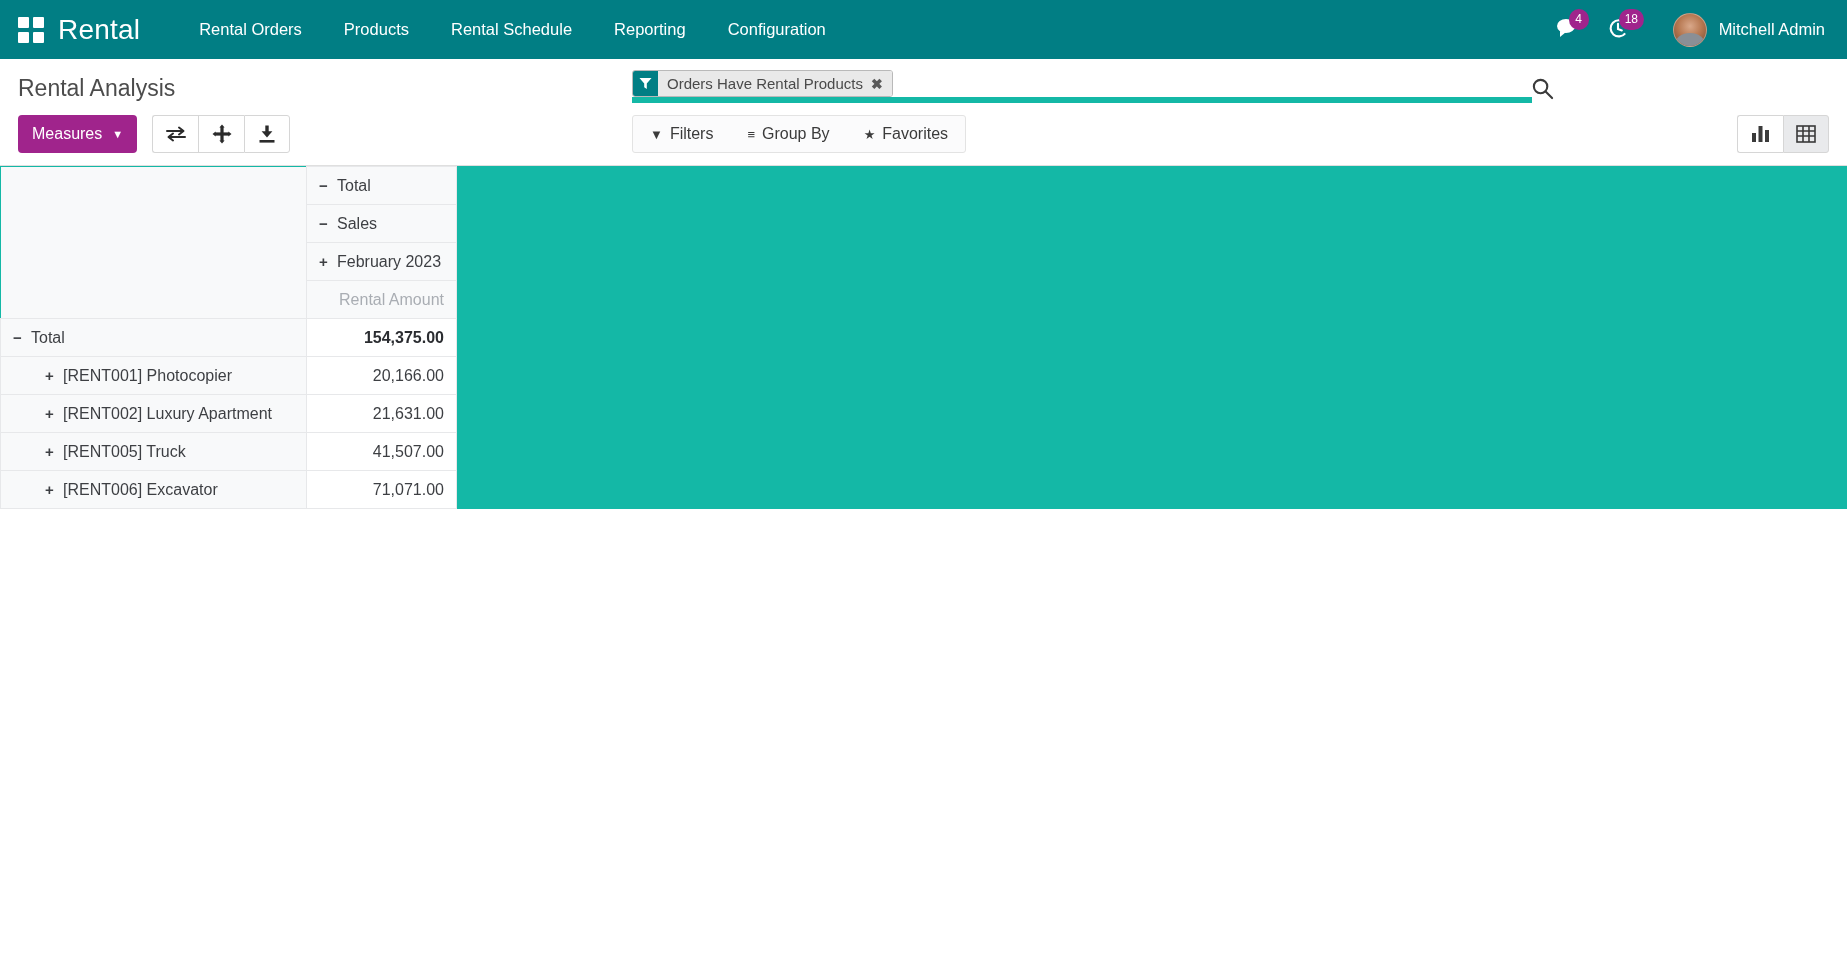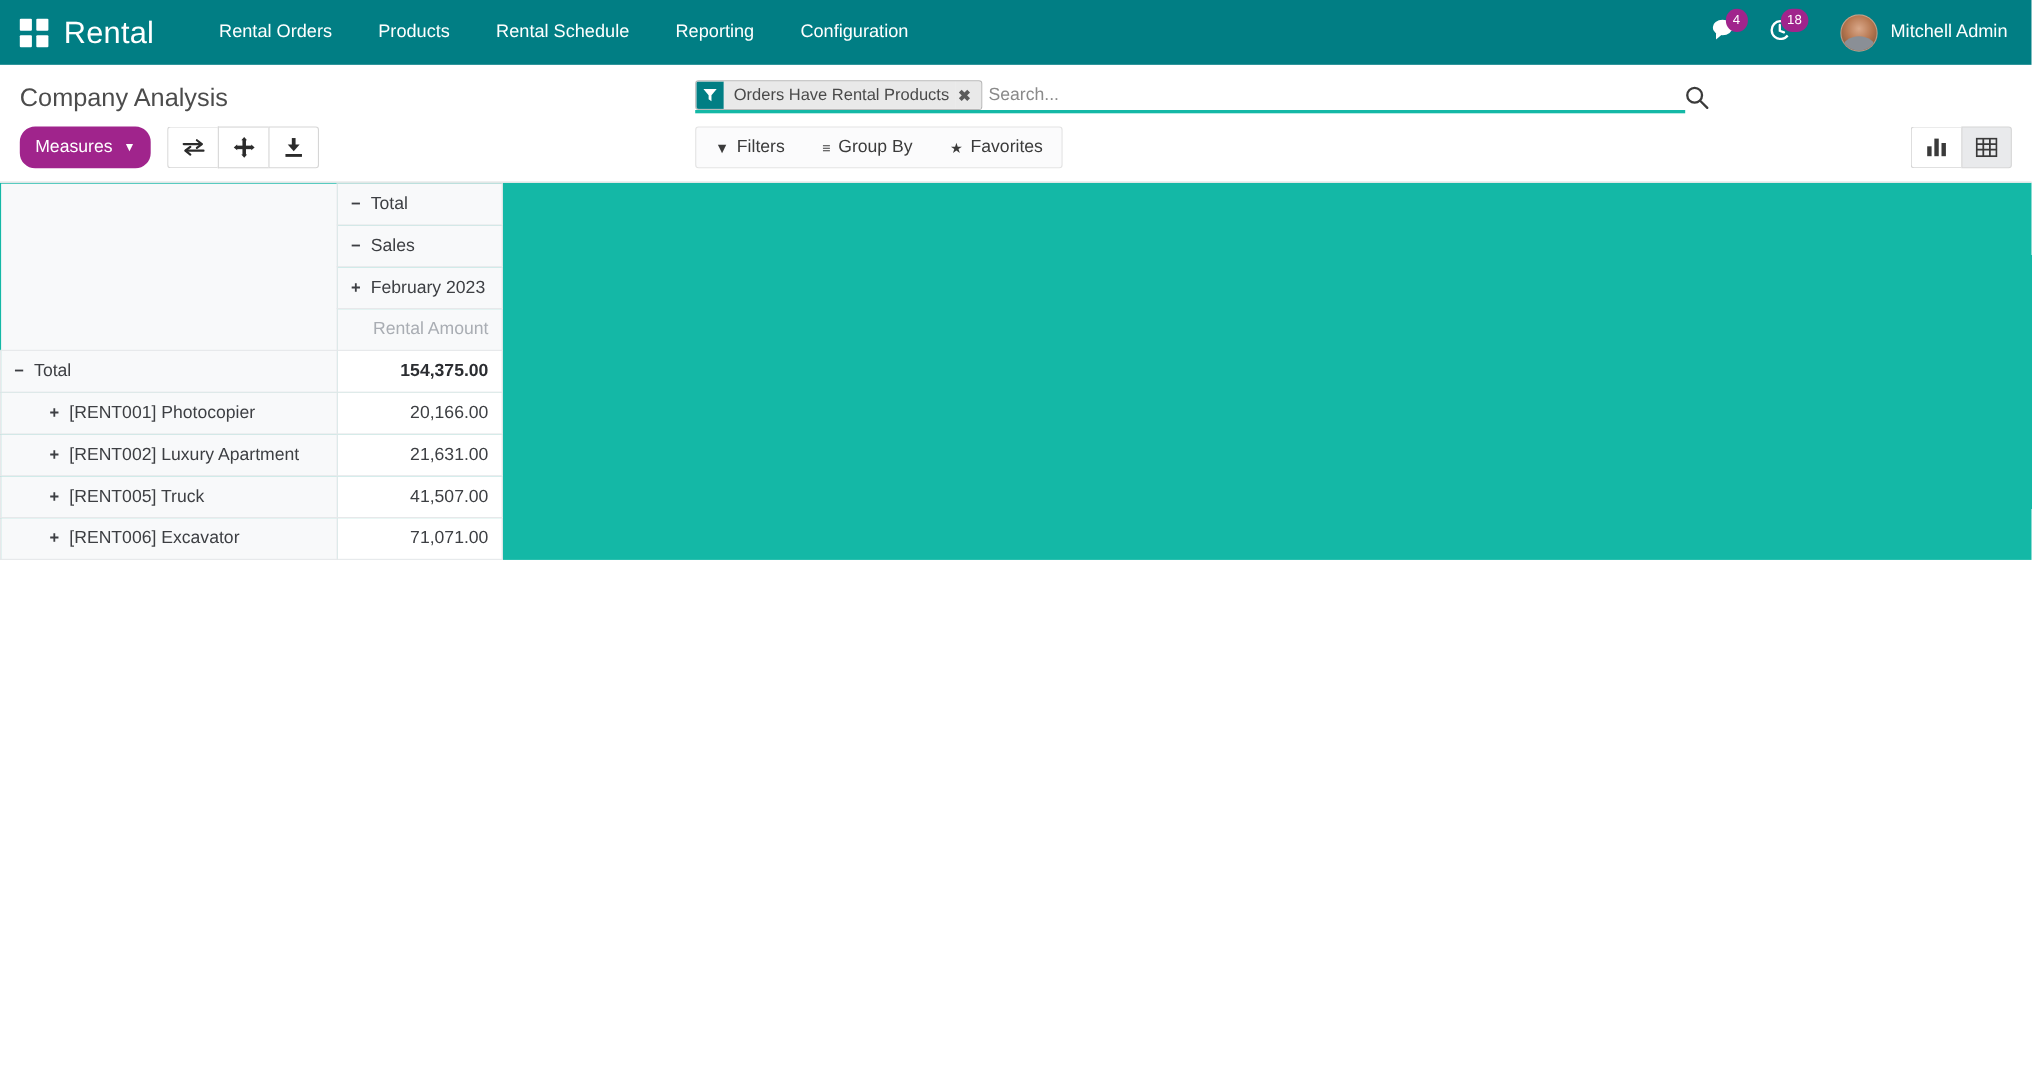--- a/index.html
+++ b/index.html
@@ -110,22 +110,22 @@
 
   
   .search-area {
     position: absolute;
     left: 632px;
     top: 14px;
     width: 900px;
   }
   .search-box {
     display: flex;
-    align-items: center;
-    border-bottom: 3px solid #14b8a6;
+    align-items: flex-end;
+    border-bottom: 6px solid #14b8a6;
     height: 30px;
   }
   .facet {
     display: flex;
     align-items: center;
     border: 1px solid #b9b9b9;
     border-radius: 3px;
     overflow: hidden;
     height: 27px;
     margin-right: 2px;
@@ -180,21 +180,21 @@
     display: flex;
     align-items: center;
     margin-top: 10px;
     position: relative;
     height: 38px;
   }
   .btn-measures {
     background: #a0248c;
     color: #ffffff;
     border: none;
-    border-radius: 14px;
+    border-radius: 4px;
     font-size: 16px;
     padding: 0 14px;
     height: 38px;
     display: flex; align-items: center;
     cursor: pointer;
     font-family: "Liberation Sans", sans-serif;
   }
   .caret { margin-left: 10px; font-size: 11px; }
   .icon-group { display: flex; margin-left: 15px; }
   .icon-btn {
@@ -347,34 +347,33 @@
     <div class="user-area">
       <div class="avatar"></div>
       <div class="user-name">Mitchell Admin</div>
     </div>
   </div>
 </div>
 
 <div class="control-panel">
 
   <div class="cp-row1">
-    <div class="page-title">Company Analysis</div>
+    <div class="page-title">Rental Analysis</div>
 
     <div class="search-area">
       <div class="search-box">
         <div class="facet">
           <div class="facet-icon">
             <svg width="13" height="13" viewBox="0 0 14 14" fill="#ffffff">
               <path d="M0.5 1 L13.5 1 L8.4 7 L8.4 13 L5.6 11 L5.6 7 Z"></path>
             </svg>
           </div>
           <div class="facet-label">Orders Have Rental Products</div>
           <div class="facet-close">✖</div>
         </div>
-        <input class="search-input" type="text" placeholder="Search..." style="">
       </div>
       <div class="search-mag">
         <svg width="23" height="23" viewBox="0 0 24 24" fill="none" stroke="#3b3b3b" stroke-width="2.2">
           <circle cx="10" cy="10" r="7"></circle>
           <path d="M15.2 15.2 L22 22" stroke-linecap="round"></path>
         </svg>
       </div>
     </div>
   </div>
 

